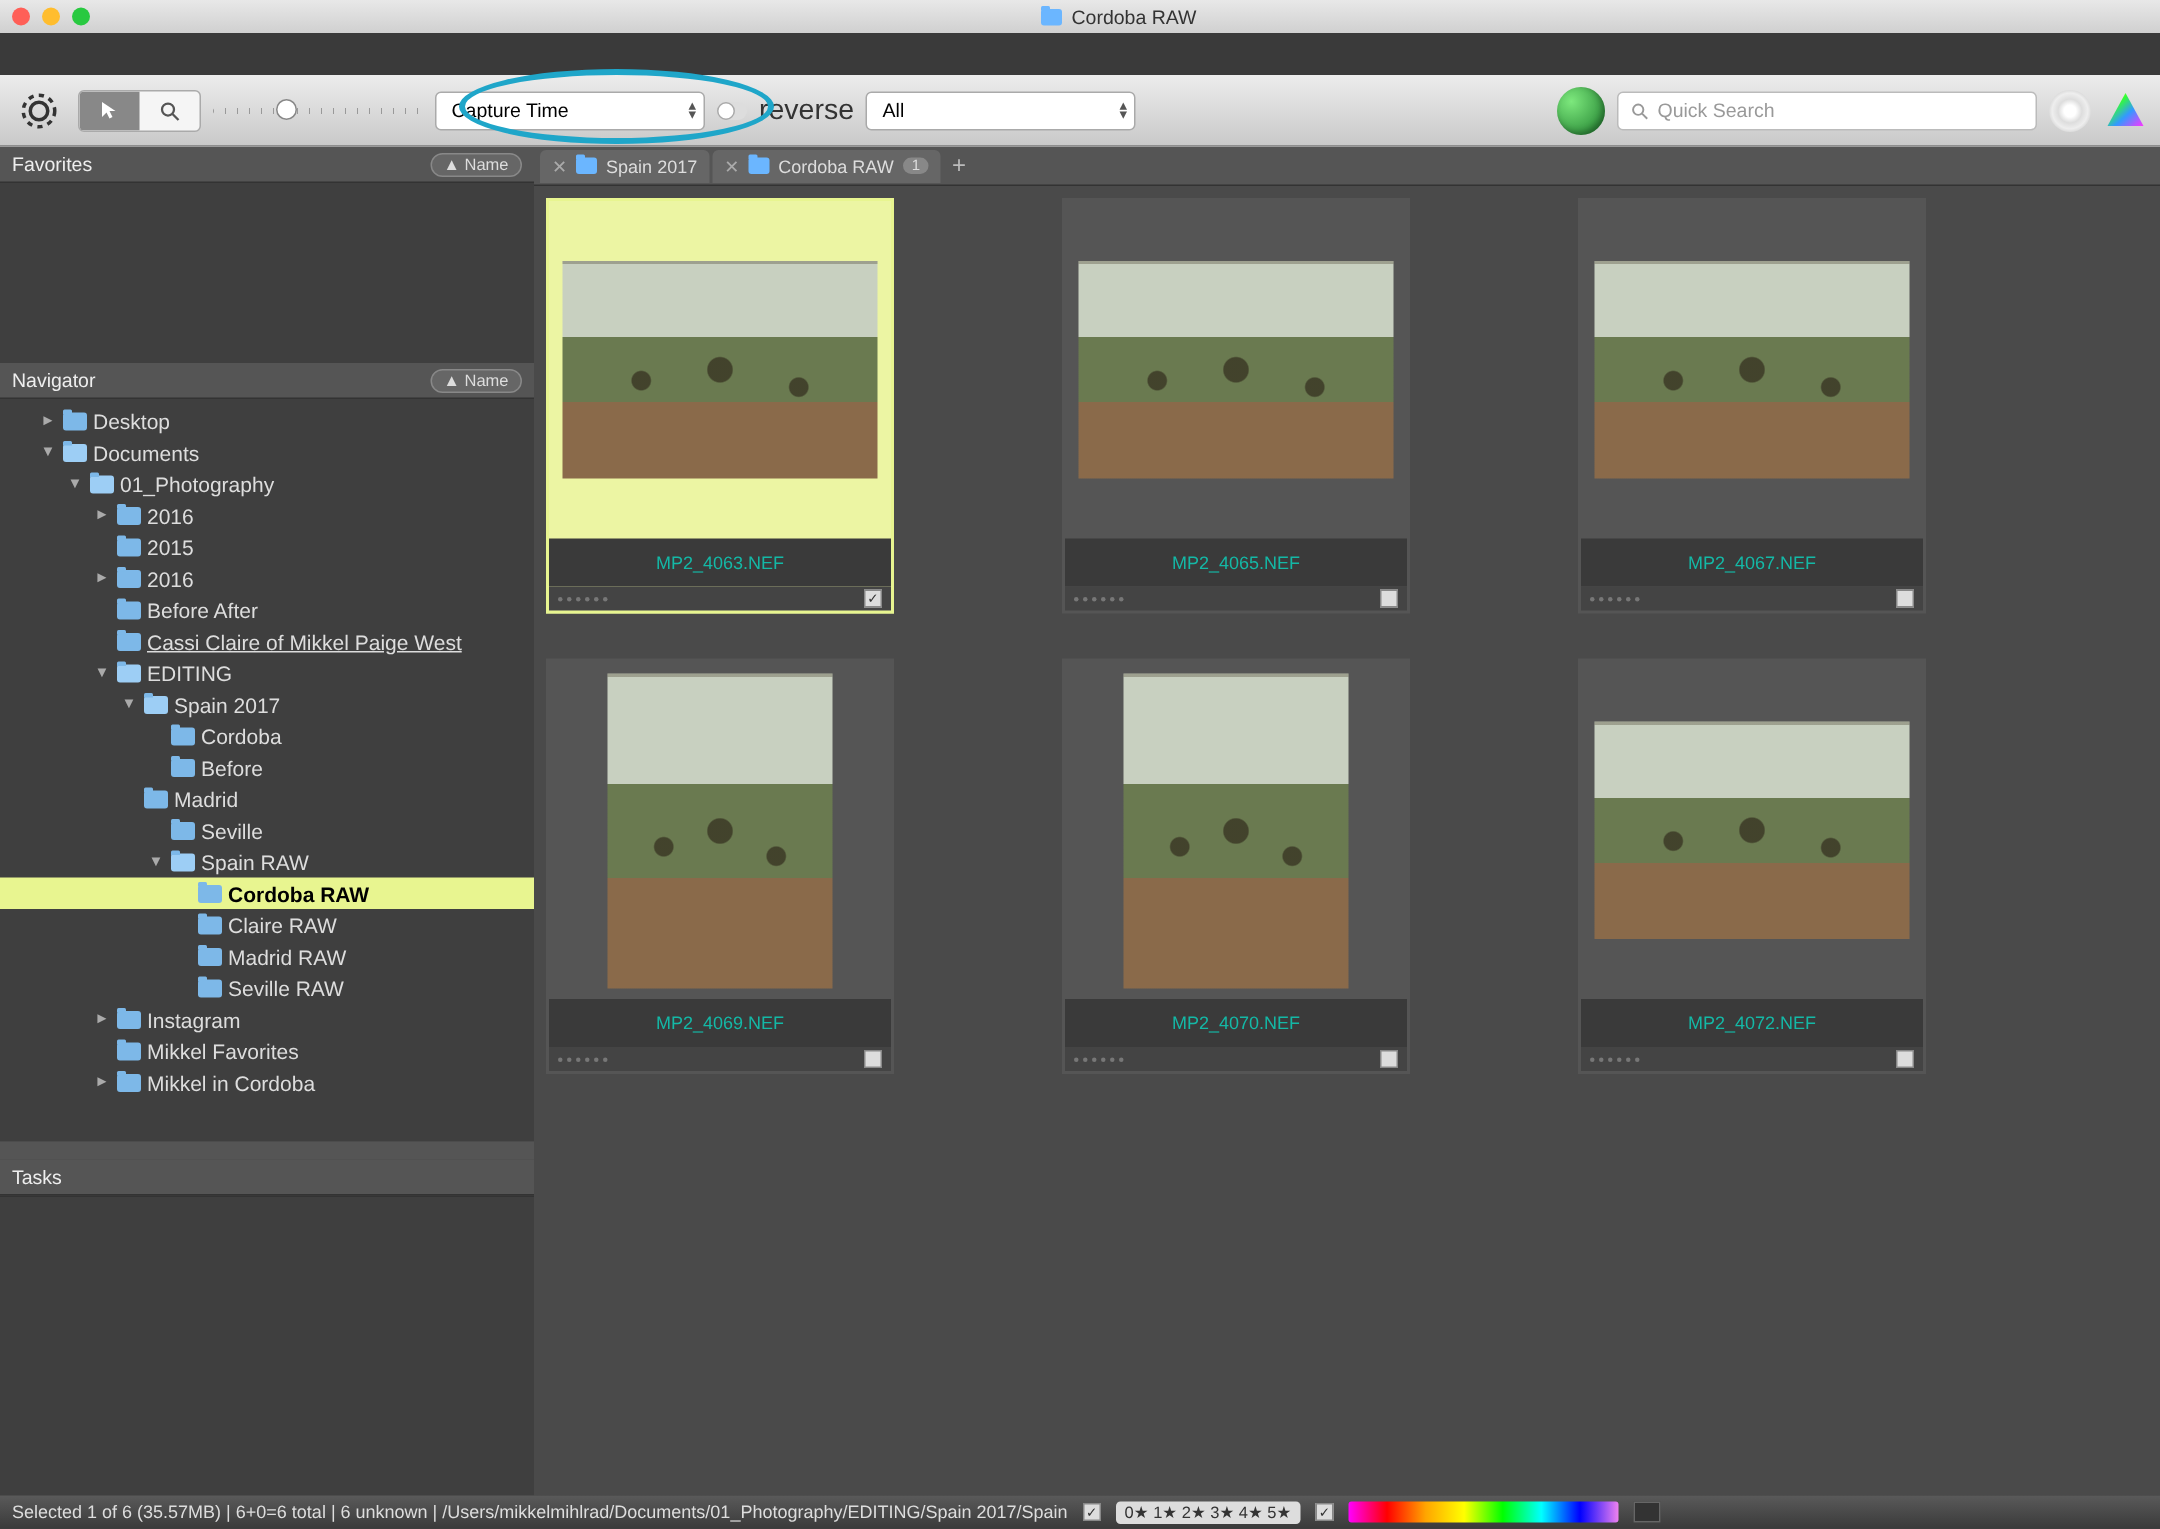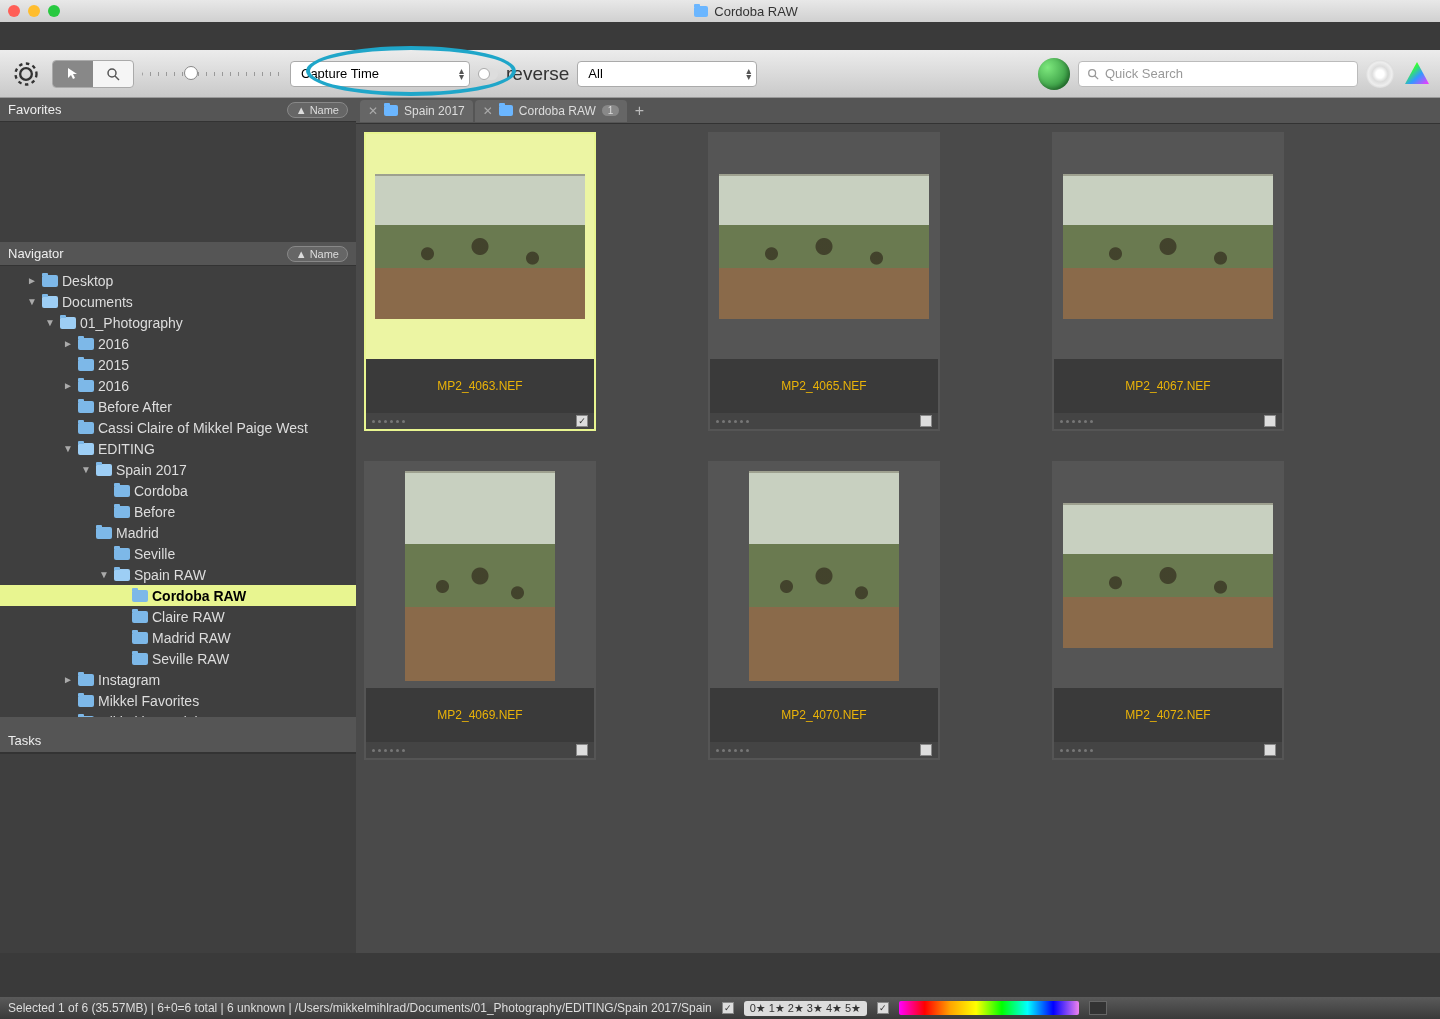--- a/index.html
+++ b/index.html
@@ -67,28 +67,28 @@
 .thumb.selected { background:#ecf5a3; border:2px solid #e8f590; }
 .thumb-img { height: 225px; display:flex; align-items:center; justify-content:center; padding:8px; }
 .thumb-img .pic { background: linear-gradient(#c8d0c0 0 35%, #6a7a50 35% 65%, #8a6a4a 65% 100%); position:relative; }
 .thumb-img .pic.landscape { width: 210px; height: 145px; }
 .thumb-img .pic.portrait { width: 150px; height: 210px; }
 .pic::after { content:''; position:absolute; inset:0; background:
   radial-gradient(circle at 25% 55%, rgba(40,30,20,.6) 0 6px, transparent 7px),
   radial-gradient(circle at 50% 50%, rgba(40,30,20,.6) 0 8px, transparent 9px),
   radial-gradient(circle at 75% 58%, rgba(40,30,20,.6) 0 6px, transparent 7px),
   linear-gradient(rgba(60,50,30,.3) 0 2px, transparent 2px 100%); }
-.thumb-label { background:#3a3a3a; color:#eab308; font-size:12px; text-align:center; padding:20px 0; }
+.thumb-label { background:#3a3a3a; color:#14b8a6; font-size:12px; text-align:center; padding:9px 0; }
 .thumb-meta { height:16px; background:#444; display:flex; align-items:center; justify-content:space-between; padding:0 6px; }
 .dots { display:flex; gap:3px; }
 .dots span { width:3px; height:3px; background:#777; border-radius:50%; }
 .chk { width:12px; height:12px; border:1px solid #888; background:#ddd; display:flex; align-items:center; justify-content:center; font-size:9px; color:#333; }
 
 
-.statusbar { height: 22px; background: linear-gradient(#5a5a5a,#3a3a3a); color:#ddd; font-size:12px; display:flex; align-items:center; padding:0 8px; gap:10px;margin-top:44px; }
+.statusbar { height: 22px; background: linear-gradient(#5a5a5a,#3a3a3a); color:#ddd; font-size:12px; display:flex; align-items:center; padding:0 8px; gap:10px; }
 .statusbar .path { flex:0 1 auto; white-space:nowrap; overflow:hidden; text-overflow:ellipsis; }
 .star-filter { background:#ddd; color:#333; border-radius:3px; padding:1px 6px; font-size:11px; display:flex; gap:4px; align-items:center; }
 .spectrum { width:180px; height:14px; background: linear-gradient(90deg, magenta, red, orange, yellow, lime, cyan, blue, violet); border-radius:2px; }
 .swatch-end { width:18px; height:14px; background:#333; border:1px solid #666; }
 </style>
 </head>
 <body>
 
 <div class="titlebar">
   <div class="traffic">
@@ -206,21 +206,21 @@
         <div class="tree-row" style="padding-left: 62px;">
           <span class="disclosure">►</span>
           <span class="folder-ico"></span>
           <span>2016</span>
         </div>
         <div class="tree-row" style="padding-left: 62px;">
           <span class="disclosure"></span>
           <span class="folder-ico"></span>
           <span>Before After</span>
         </div>
-        <div class="tree-row" style="padding-left: 62px;">
+        <div class="tree-row" style="padding-left: 62px; text-decoration: underline;">
           <span class="disclosure"></span>
           <span class="folder-ico"></span>
           <span>Cassi Claire of Mikkel Paige West</span>
         </div>
         <div class="tree-row" style="padding-left: 62px;">
           <span class="disclosure">▼</span>
           <span class="folder-ico open"></span>
           <span>EDITING</span>
         </div>
         <div class="tree-row" style="padding-left: 80px;">

